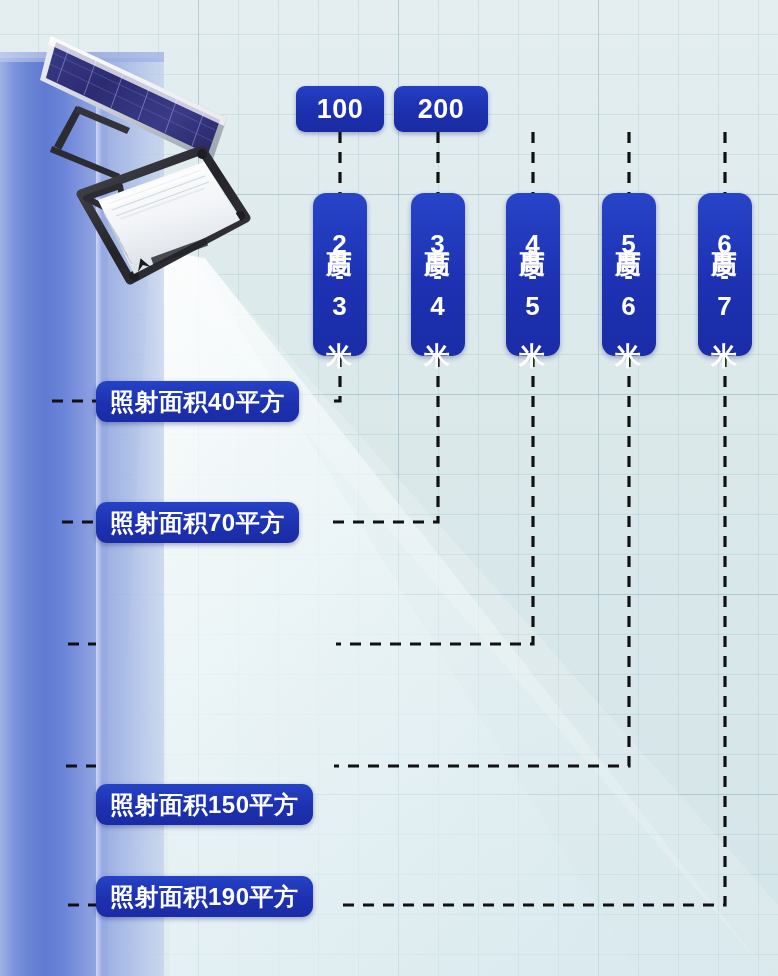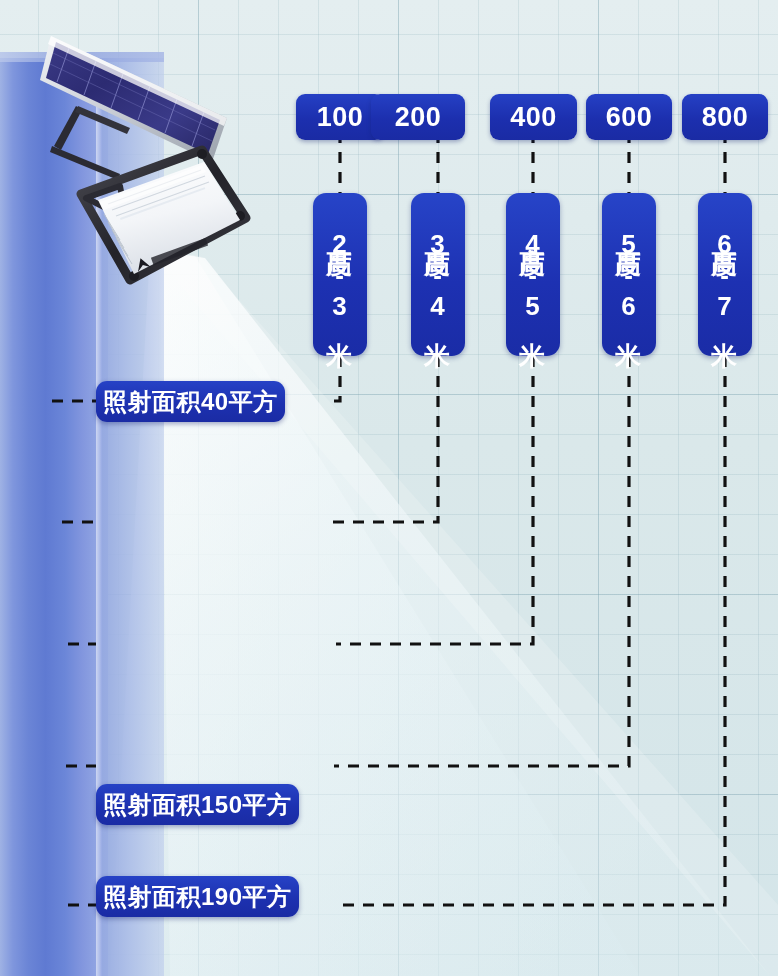--- a/index.html
+++ b/index.html
@@ -60,21 +60,20 @@
   .product{position:absolute;left:34px;top:28px;width:230px;height:285px;}
   
   .wbadge{
     position:absolute;top:86px;height:46px;
     background:linear-gradient(180deg,#2540c4 0%,#1c2fae 55%,#1a2ba4 100%);
     border-radius:9px;
     box-shadow:0 2px 4px rgba(20,35,110,.35);
     color:#fff;font-size:27px;font-weight:700;
     display:flex;align-items:center;justify-content:center;
     letter-spacing:.5px;
-    margin-top:8px;
   }
   
   .hbadge{
     position:absolute;top:193px;width:54px;height:163px;
     background:linear-gradient(180deg,#2744c8 0%,#1d31b2 55%,#1a2ca6 100%);
     border-radius:13px;
     box-shadow:0 2px 5px rgba(20,35,110,.35);
     color:#fff;font-size:26px;font-weight:700;
     display:flex;align-items:center;justify-content:center;
     writing-mode:vertical-rl;
@@ -83,21 +82,21 @@
   }
   .hbadge span{writing-mode:vertical-rl;text-orientation:upright;}
   
   .abadge{
     position:absolute;height:41px;left:96px;
     background:linear-gradient(180deg,#2642c6 0%,#1d31b0 55%,#1a2ba4 100%);
     border-radius:11px;
     box-shadow:0 2px 5px rgba(20,35,110,.38);
     color:#fff;font-size:24px;font-weight:700;
     display:flex;align-items:center;justify-content:center;
-    padding:0 7px;white-space:nowrap;
+    padding:0 14px;white-space:nowrap;
     letter-spacing:.5px;
   }
   
   .connectors{position:absolute;left:0;top:0;width:778px;height:976px;pointer-events:none;}
 </style>
 </head>
 <body>
 
 <div id="stage">
 
@@ -224,31 +223,22 @@
       <line x1="62" y1="522" x2="96" y2="522"></line>
       <line x1="68" y1="644" x2="96" y2="644"></line>
       <line x1="66" y1="766" x2="96" y2="766"></line>
       <line x1="68" y1="905" x2="96" y2="905"></line>
     </g>
   </svg>
 
   <div class="wbadge" style="left:296px;width:88px">
     <span>100</span>
   </div>
-  <div class="wbadge" style="left:371px;width:94px">
+  <div class="wbadge" style="left:394px;width:94px">
     <span>200</span>
-  </div>
-  <div class="wbadge" style="left:490px;width:87px">
-    <span>400</span>
-  </div>
-  <div class="wbadge" style="left:586px;width:86px">
-    <span>600</span>
-  </div>
-  <div class="wbadge" style="left:682px;width:86px">
-    <span>800</span>
   </div>
 
   <div class="hbadge" style="left:313px">
     <span>高度2-3米</span>
   </div>
   <div class="hbadge" style="left:411px">
     <span>高度3-4米</span>
   </div>
   <div class="hbadge" style="left:506px">
     <span>高度4-5米</span>
@@ -256,20 +246,23 @@
   <div class="hbadge" style="left:602px">
     <span>高度5-6米</span>
   </div>
   <div class="hbadge" style="left:698px">
     <span>高度6-7米</span>
   </div>
 
   <div class="abadge" style="top:381px">
     <span>照射面积40平方</span>
   </div>
+  <div class="abadge" style="top:502px">
+    <span>照射面积70平方</span>
+  </div>
   <div class="abadge" style="top:784px">
     <span>照射面积150平方</span>
   </div>
   <div class="abadge" style="top:876px">
     <span>照射面积190平方</span>
   </div>
 
 </div>
 
 </body></html>

